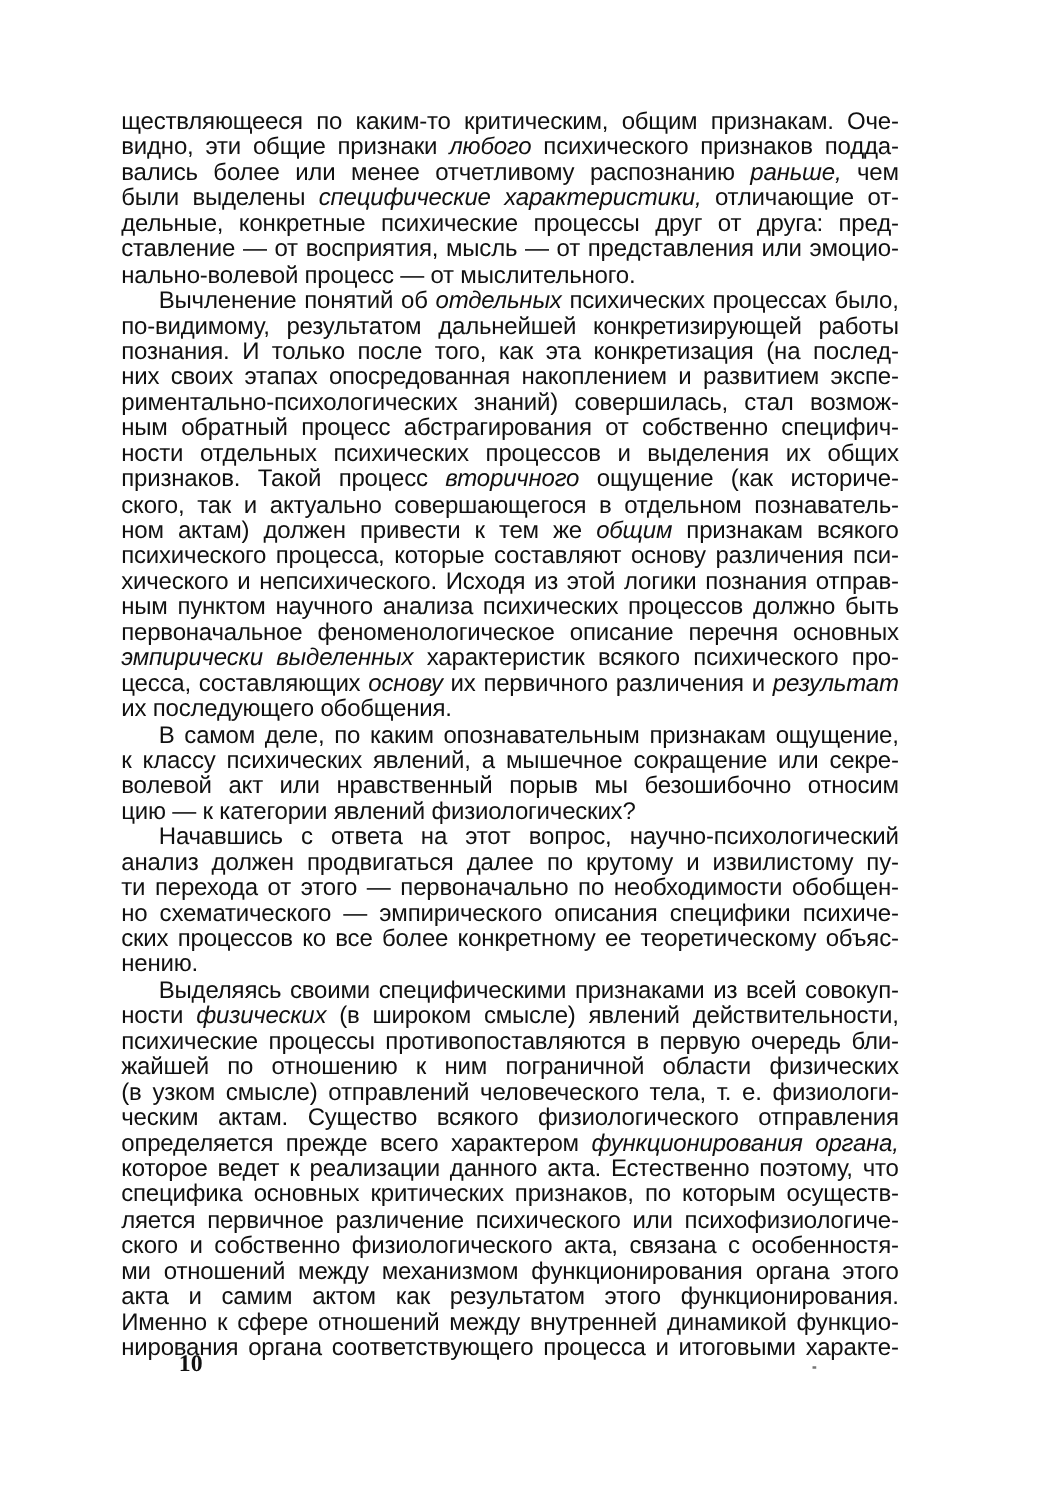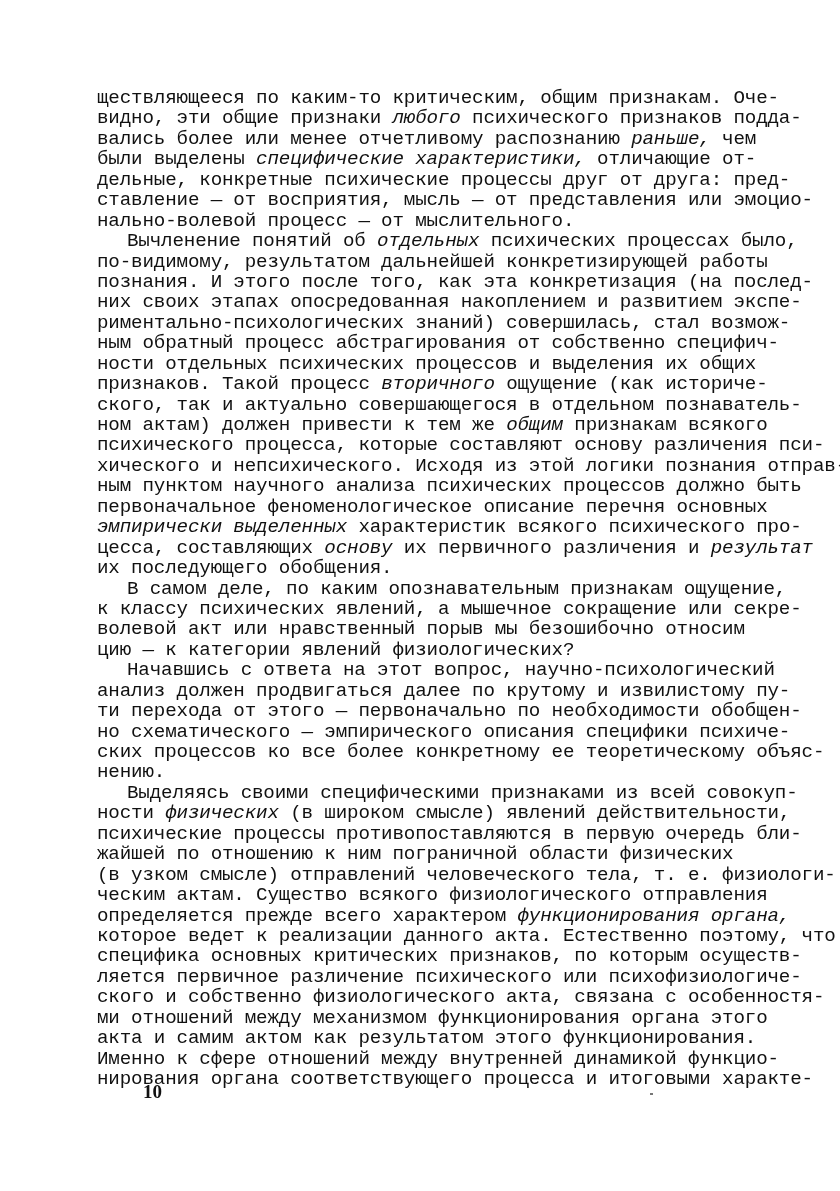--- a/index.html
+++ b/index.html
@@ -1,19 +1,19 @@
 <!DOCTYPE html>
 <html><head>
 <meta charset="utf-8">
 <style>
   html, body { margin: 0; padding: 0; background: #ffffff; }
   body { width: 840px; height: 1191px; position: relative; overflow: hidden; }
   .page {
     position: absolute; left: 97px; top: 88px; width: 622px;
-    font-family: Liberation Mono, monospace;
+    font-family: Liberation Sans, sans-serif;
     font-size: 19.2px; color: #111111;
   }
   .line {
     display: block; height: 20.45px; line-height: 20.45px;
     white-space: nowrap; text-align: justify; text-align-last: justify;
     letter-spacing: -0.15px;
   }
   .line.last { text-align-last: left; }
   .line.indent { padding-left: 30px; }
   .line i { font-style: italic; }
@@ -29,21 +29,21 @@
 <div class="page" id="page">
     <div class="line"><span>ществляющееся по каким-то критическим, общим признакам. Оче-</span></div>
     <div class="line"><span>видно, эти общие признаки </span><i>любого</i><span> психического признаков подда-</span></div>
     <div class="line"><span>вались более или менее отчетливому распознанию </span><i>раньше,</i><span> чем</span></div>
     <div class="line"><span>были выделены </span><i>специфические характеристики,</i><span> отличающие от-</span></div>
     <div class="line"><span>дельные, конкретные психические процессы друг от друга: пред-</span></div>
     <div class="line"><span>ставление — от восприятия, мысль — от представления или эмоцио-</span></div>
     <div class="line last"><span>нально-волевой процесс — от мыслительного.</span></div>
     <div class="line indent"><span>Вычленение понятий об </span><i>отдельных</i><span> психических процессах было,</span></div>
     <div class="line"><span>по-видимому, результатом дальнейшей конкретизирующей работы</span></div>
-    <div class="line"><span>познания. И этого после того, как эта конкретизация (на послед-</span></div>
+    <div class="line"><span>познания. И только после того, как эта конкретизация (на послед-</span></div>
     <div class="line"><span>них своих этапах опосредованная накоплением и развитием экспе-</span></div>
     <div class="line"><span>риментально-психологических знаний) совершилась, стал возмож-</span></div>
     <div class="line"><span>ным обратный процесс абстрагирования от собственно специфич-</span></div>
     <div class="line"><span>ности отдельных психических процессов и выделения их общих</span></div>
     <div class="line"><span>признаков. Такой процесс </span><i>вторичного</i><span> ощущение (как историче-</span></div>
     <div class="line"><span>ского, так и актуально совершающегося в отдельном познаватель-</span></div>
     <div class="line"><span>ном актам) должен привести к тем же </span><i>общим</i><span> признакам всякого</span></div>
     <div class="line"><span>психического процесса, которые составляют основу различения пси-</span></div>
     <div class="line"><span>хического и непсихического. Исходя из этой логики познания отправ-</span></div>
     <div class="line"><span>ным пунктом научного анализа психических процессов должно быть</span></div>

